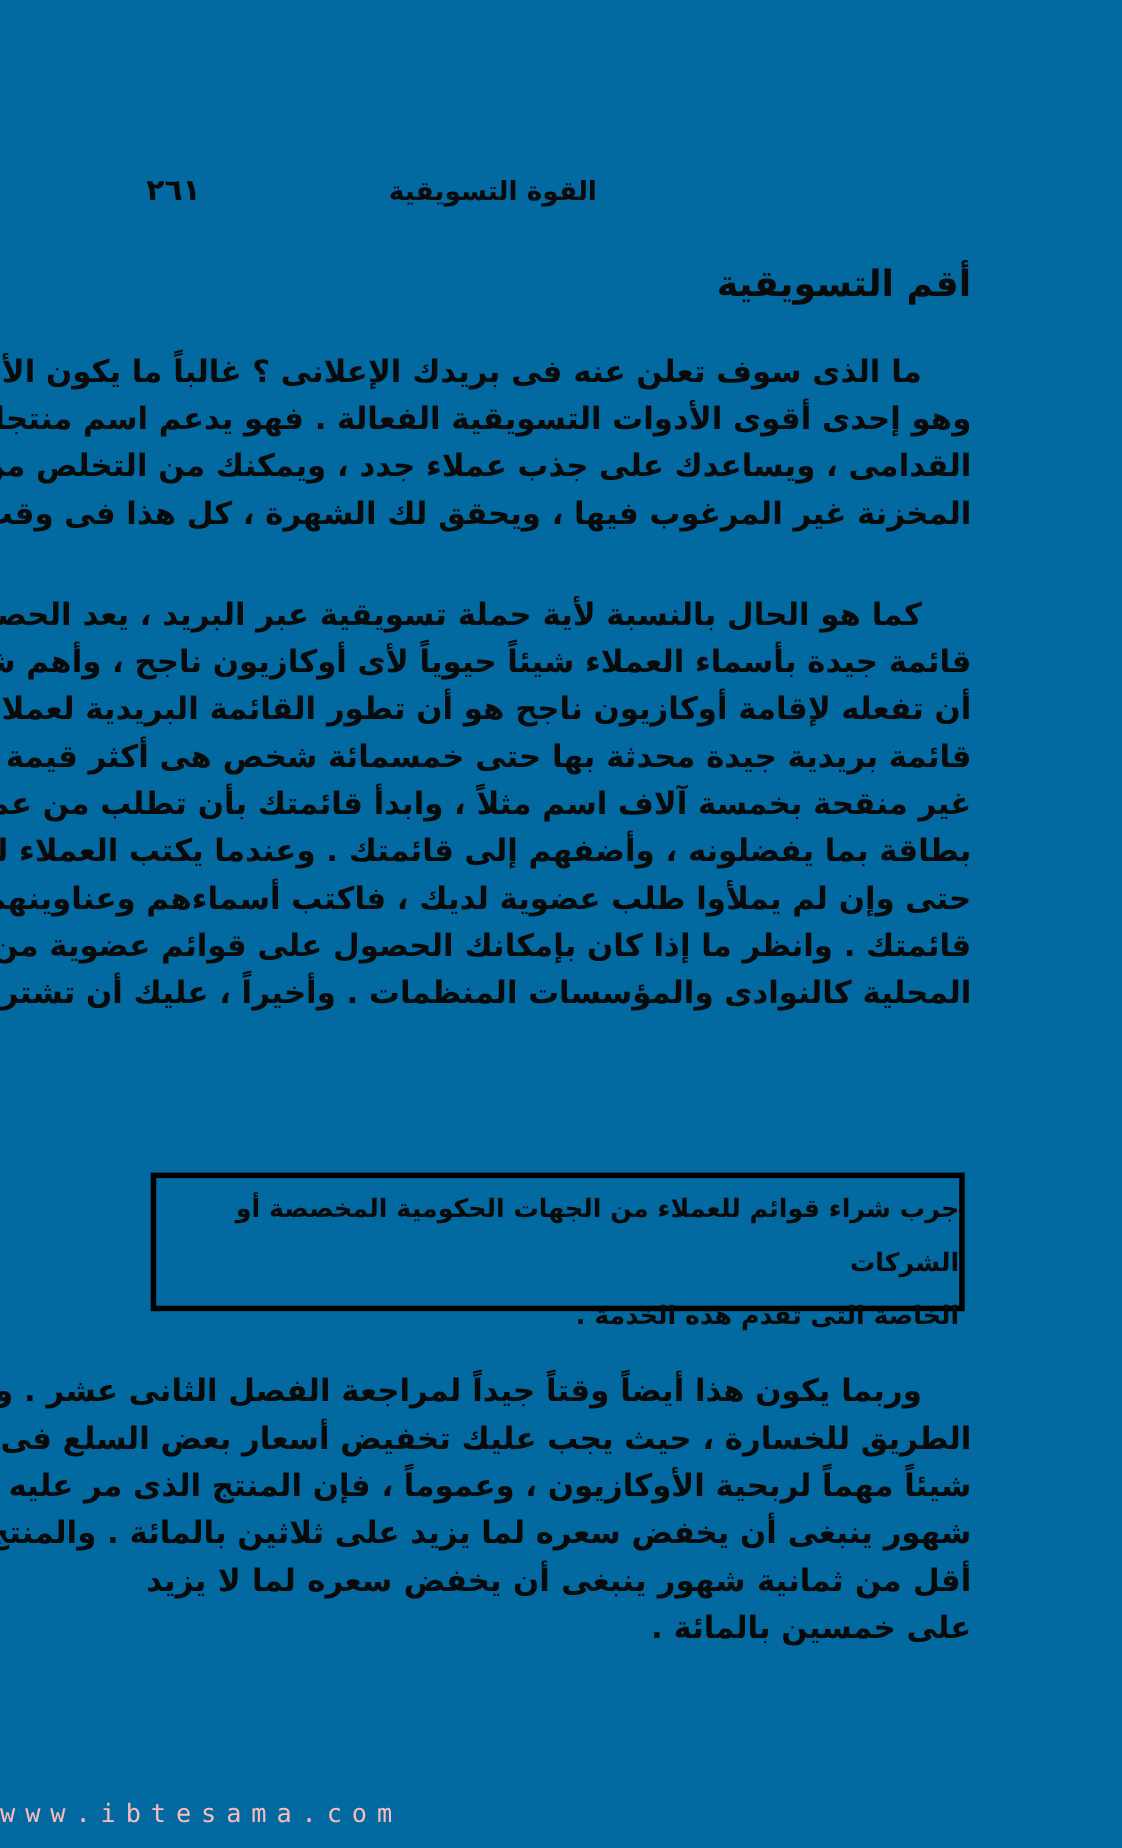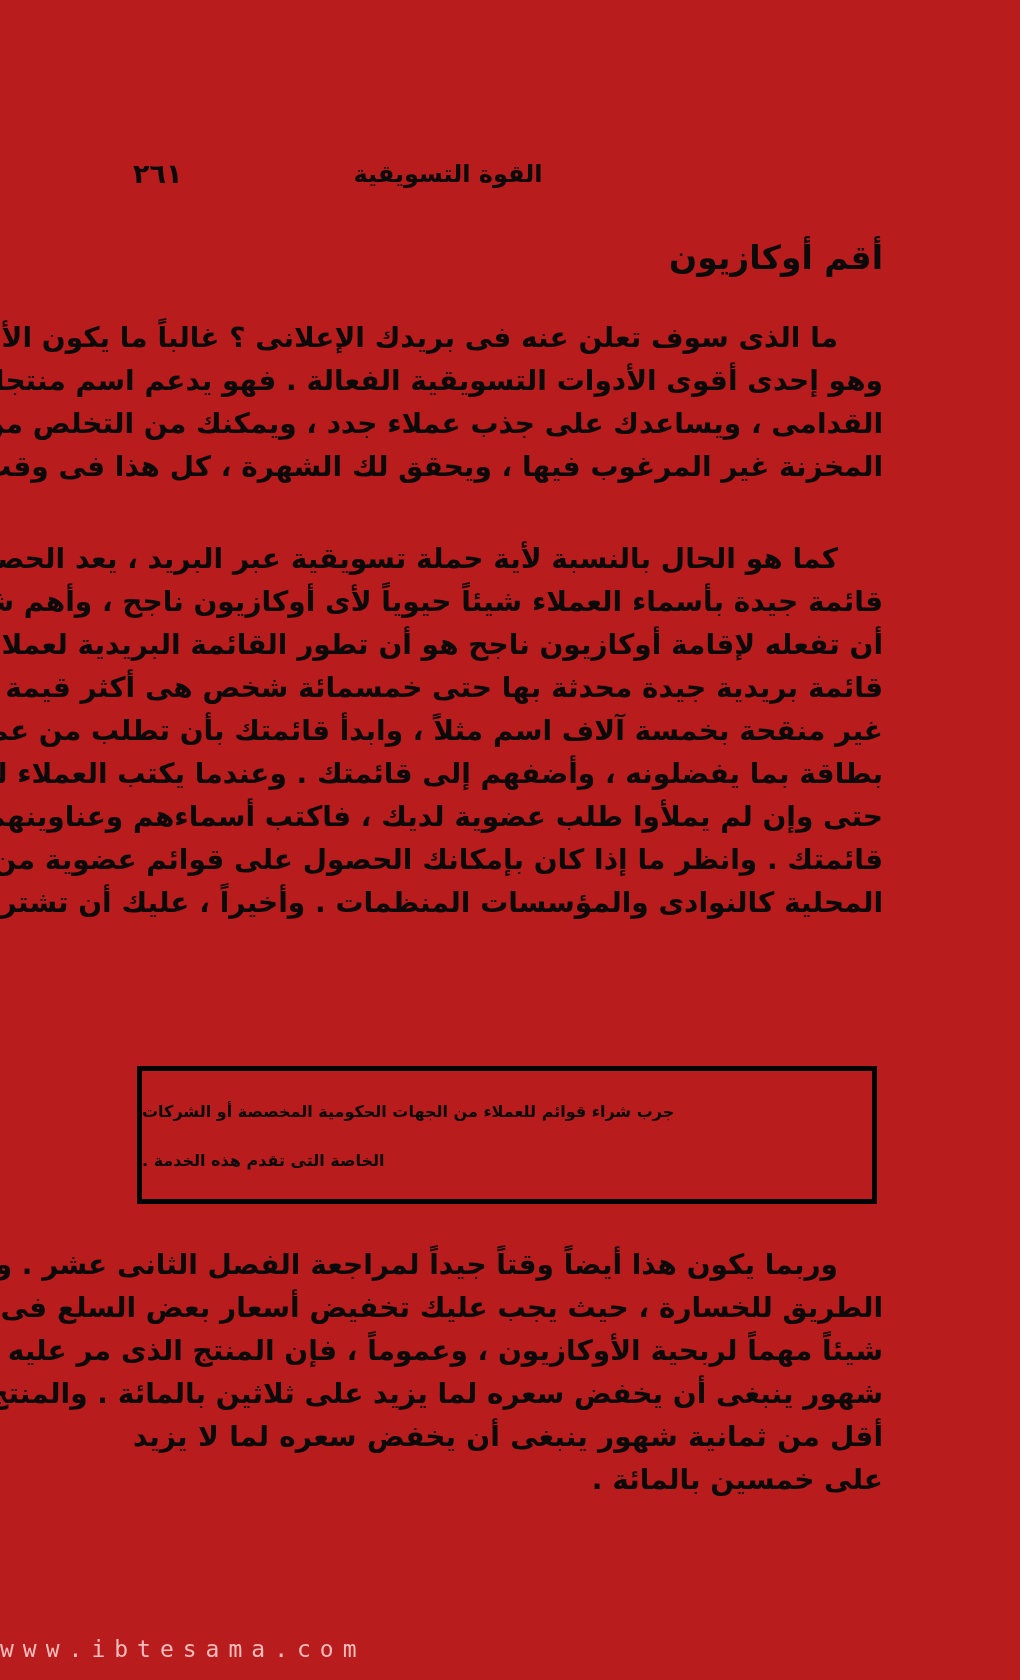--- a/index.html
+++ b/index.html
@@ -1,20 +1,20 @@
 <!DOCTYPE html>
 <html><head>
 <meta charset="utf-8">
 <style>
   html, body { margin: 0; padding: 0; background: #e8e8e8; }
   .page {
     position: relative;
     width: 1020px;
     height: 1680px;
-    background: #b91c1c;
+    background: #0369a1;
     margin: 0 auto;
     overflow: hidden;
     font-family: "DejaVu Sans", sans-serif;
     font-weight: 700;
     color: #0a0a0a;
   }
   
   .page-number {
     position: absolute;
     top: 158px;
@@ -62,23 +62,23 @@
   #para3 { top: 1243px; }
   
   .callout-box {
     position: absolute;
     top: 1066px;
     left: 137px;
     width: 730px;
     height: 112px;
     border: 5px solid #000;
     direction: rtl;
-    font-size: 16px;
-    text-align: left;
-    padding-top: 16px;
+    font-size: 23px;
+    text-align: right;
+    padding-top: 4px;
     box-sizing: content-box;
   }
   .callout-box .box-line { line-height: 49px; }
   
   .watermark {
     position: absolute;
     top: 1636px;
     left: 0;
     width: 100%;
     font-family: "DejaVu Sans Mono", monospace;
@@ -89,21 +89,21 @@
   }
 </style>
 </head>
 <body>
 
 <div class="page">
 
   <div class="page-number">٢٦١</div>
   <div class="running-title">القوة التسويقية</div>
 
-  <div class="section-heading">أقم أوكازيون</div>
+  <div class="section-heading">أقم التسويقية</div>
 
   <div class="para" id="para1">
     <div class="line first">ما الذى سوف تعلن عنه فى بريدك الإعلانى ؟ غالباً ما يكون الأوكازيون ،</div>
     <div class="line">وهو إحدى أقوى الأدوات التسويقية الفعالة . فهو يدعم اسم منتجك لدى العملاء</div>
     <div class="line">القدامى ، ويساعدك على جذب عملاء جدد ، ويمكنك من التخلص من البضائع</div>
     <div class="line">المخزنة غير المرغوب فيها ، ويحقق لك الشهرة ، كل هذا فى وقت واحد .</div>
   </div>
 
   <div class="para" id="para2">
     <div class="line first">كما هو الحال بالنسبة لأية حملة تسويقية عبر البريد ، يعد الحصول على</div>

